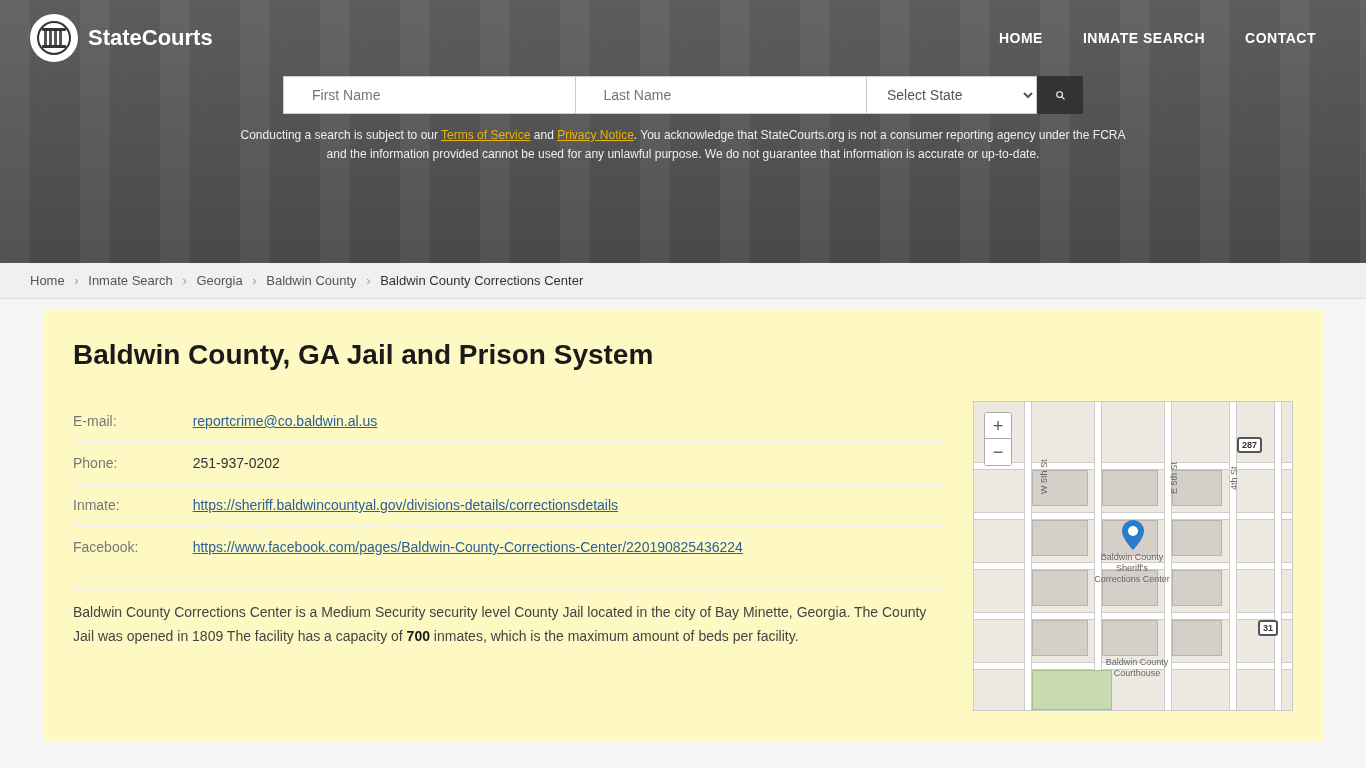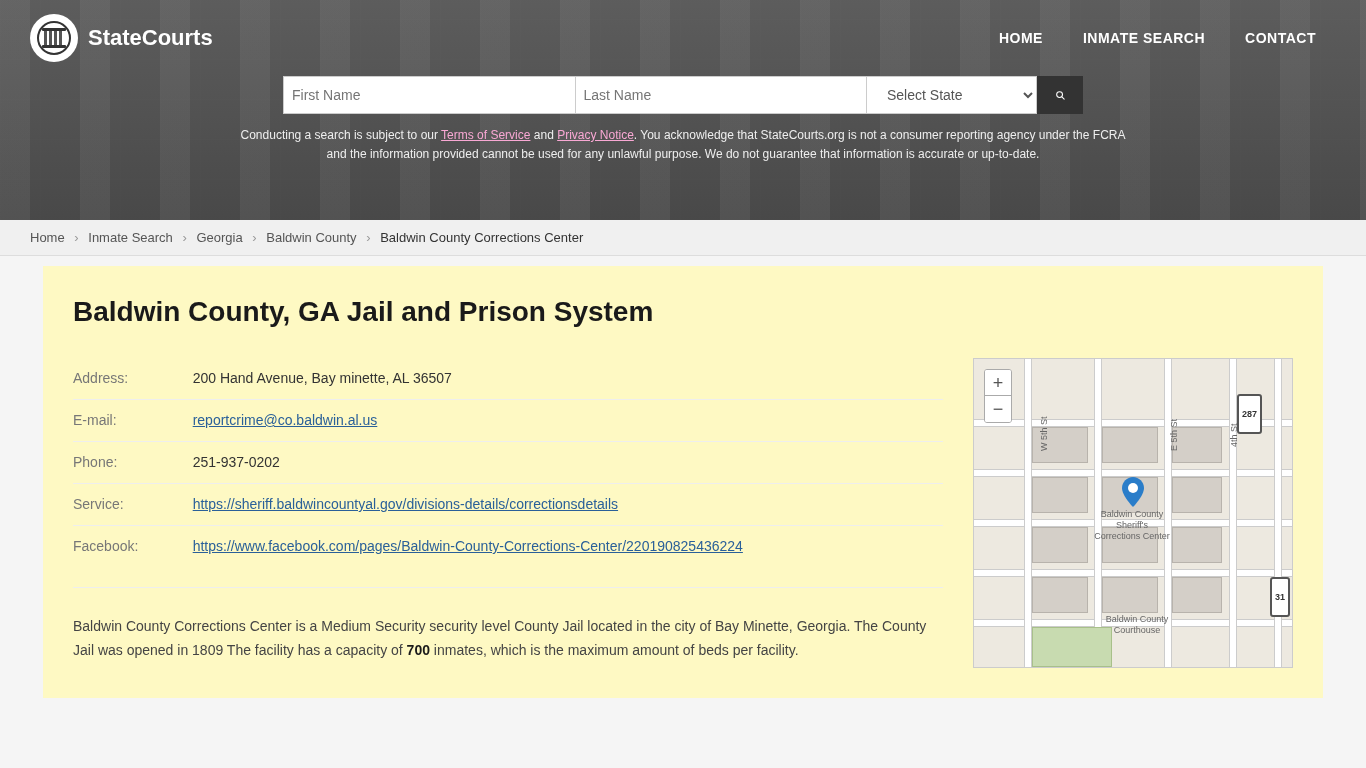--- a/index.html
+++ b/index.html
@@ -2,21 +2,21 @@
 <html><head>
   <meta charset="utf-8">
   <style>
     * { margin: 0; padding: 0; box-sizing: border-box; }
     body { font-family: Arial, sans-serif; font-size: 14px; color: #333; background: #f5f5f5; }
 
     
     .header {
       position: relative;
       width: 100%;
-      height: 220px;
+      height: 263px;
       background: #555;
       overflow: hidden;
     }
     .header-bg {
       position: absolute;
       inset: 0;
       background: linear-gradient(rgba(80,80,80,0.7), rgba(60,60,60,0.8)),
         repeating-linear-gradient(90deg, rgba(255,255,255,0.03) 0px, rgba(255,255,255,0.03) 1px, transparent 1px, transparent 40px),
         repeating-linear-gradient(0deg, rgba(255,255,255,0.03) 0px, rgba(255,255,255,0.03) 1px, transparent 1px, transparent 40px);
       background-color: #7a7a7a;
@@ -89,21 +89,21 @@
       text-shadow: 1px 1px 3px rgba(0,0,0,0.5);
     }
     .search-bar {
       display: flex;
       justify-content: center;
       gap: 0;
       max-width: 800px;
       margin: 0 auto 12px;
     }
     .search-bar input {
-      padding: 10px 8px;
+      padding: 10px 28px;
       font-size: 14px;
       border: 1px solid #ccc;
       flex: 1;
       outline: none;
       color: #aaa;
     }
     .search-bar input:first-child { border-right: none; }
     .search-bar select {
       padding: 1px 16px;
       font-size: 14px;
@@ -129,21 +129,21 @@
       width: 46px;
     }
 
     .legal-text {
       color: rgba(255,255,255,0.9);
       font-size: 12px;
       max-width: 900px;
       margin: 0 auto;
       line-height: 1.6;
     }
-    .legal-text a { color: #f9a8d4; margin-top: 20px; }
+    .legal-text a { color: #eab308; margin-top: 20px; }
 
     
     .breadcrumb-bar {
       background: #f0f0f0;
       border-bottom: 1px solid #ddd;
       padding: 10px 30px;
       font-size: 13px;
       color: #666;
     }
     .breadcrumb-bar a { color: #555; text-decoration: none; }
@@ -197,21 +197,21 @@
       font-weight: 400;
     }
     .info-table .value { color: #333; }
     .info-table a { color: #2a6099; text-decoration: underline; }
 
     .description-text {
       font-size: 14px;
       line-height: 1.7;
       color: #444;
       border-top: 1px solid #eee;
-      padding-top: 27px;
+      padding-top: 12px;
     }
     .description-text strong { color: #1a1a1a; }
 
     
     .map-container {
       width: 100%;
       height: 310px;
       border: 1px solid #ccc;
       position: relative;
       overflow: hidden;
@@ -296,21 +296,21 @@
       background: #c8dbb0;
       border: 1px solid #a8c08a;
     }
     .route-badge {
       position: absolute;
       background: white;
       border: 2px solid #555;
       border-radius: 3px;
       font-size: 9px;
       font-weight: bold;
-      padding: 13px 3px;
+      padding: 1px 3px;
       color: #333;
     }
 
     
     .page-wrapper {
       max-width: 1366px;
       margin: 0 auto;
       background: #f5f5f5;
       min-height: 768px;
     }
@@ -386,35 +386,31 @@
 
   <div class="main-content">
     <h2 class="facility-title">Baldwin County, GA Jail and Prison System</h2>
 
     <div class="content-layout">
 
       <div class="info-section">
         <table class="info-table">
           <tbody>
             <tr>
-              <td class="label">Address:</td>
-              <td class="value">200 Hand Avenue, Bay minette, AL 36507</td>
-            </tr>
-            <tr>
               <td class="label">E-mail:</td>
               <td class="value">
                 <a href="#">reportcrime@co.baldwin.al.us</a>
               </td>
             </tr>
             <tr>
               <td class="label">Phone:</td>
               <td class="value">251-937-0202</td>
             </tr>
             <tr>
-              <td class="label">Service:</td>
+              <td class="label">Inmate:</td>
               <td class="value">
                 <a href="#">https://sheriff.baldwincountyal.gov/divisions-details/correctionsdetails</a>
               </td>
             </tr>
             <tr>
               <td class="label">Facebook:</td>
               <td class="value">
                 <a href="#">https://www.facebook.com/pages/Baldwin-County-Corrections-Center/220190825436224</a>
               </td>
             </tr>
@@ -456,21 +452,21 @@
             <div class="building-block" style="left:128px;top:168px;width:56px;height:36px;"></div>
             <div class="building-block" style="left:198px;top:168px;width:50px;height:36px;"></div>
             <div class="building-block" style="left:58px;top:168px;width:56px;height:36px;"></div>
             <div class="building-block" style="left:58px;top:218px;width:56px;height:36px;"></div>
             <div class="building-block" style="left:128px;top:218px;width:56px;height:36px;"></div>
             <div class="building-block" style="left:198px;top:218px;width:50px;height:36px;"></div>
 
             <div class="park-area" style="left:58px;top:268px;width:80px;height:40px;"></div>
 
             <div class="route-badge" style="right:30px;top:35px;">287</div>
-            <div class="route-badge" style="right:2px;top:218px;">31</div>
+            <div class="route-badge" style="right:14px;top:218px;">31</div>
 
             <span class="street-label" style="left:195px;top:92px;transform:rotate(-90deg);transform-origin:left top;">E 5th St</span>
             <span class="street-label" style="left:65px;top:92px;transform:rotate(-90deg);transform-origin:left top;">W 5th St</span>
             <span class="street-label" style="left:255px;top:88px;transform:rotate(-90deg);transform-origin:left top;">4th St</span>
 
             <div class="map-pin" style="left:148px;top:118px;">
               <svg class="map-pin-icon" viewBox="0 0 22 30" xmlns="http://www.w3.org/2000/svg">
                 <path d="M11 0 C5 0 0 5 0 11 C0 19 11 30 11 30 C11 30 22 19 22 11 C22 5 17 0 11 0 Z" fill="#2a7dc9"></path>
                 <circle cx="11" cy="11" r="5" fill="white"></circle>
               </svg>

